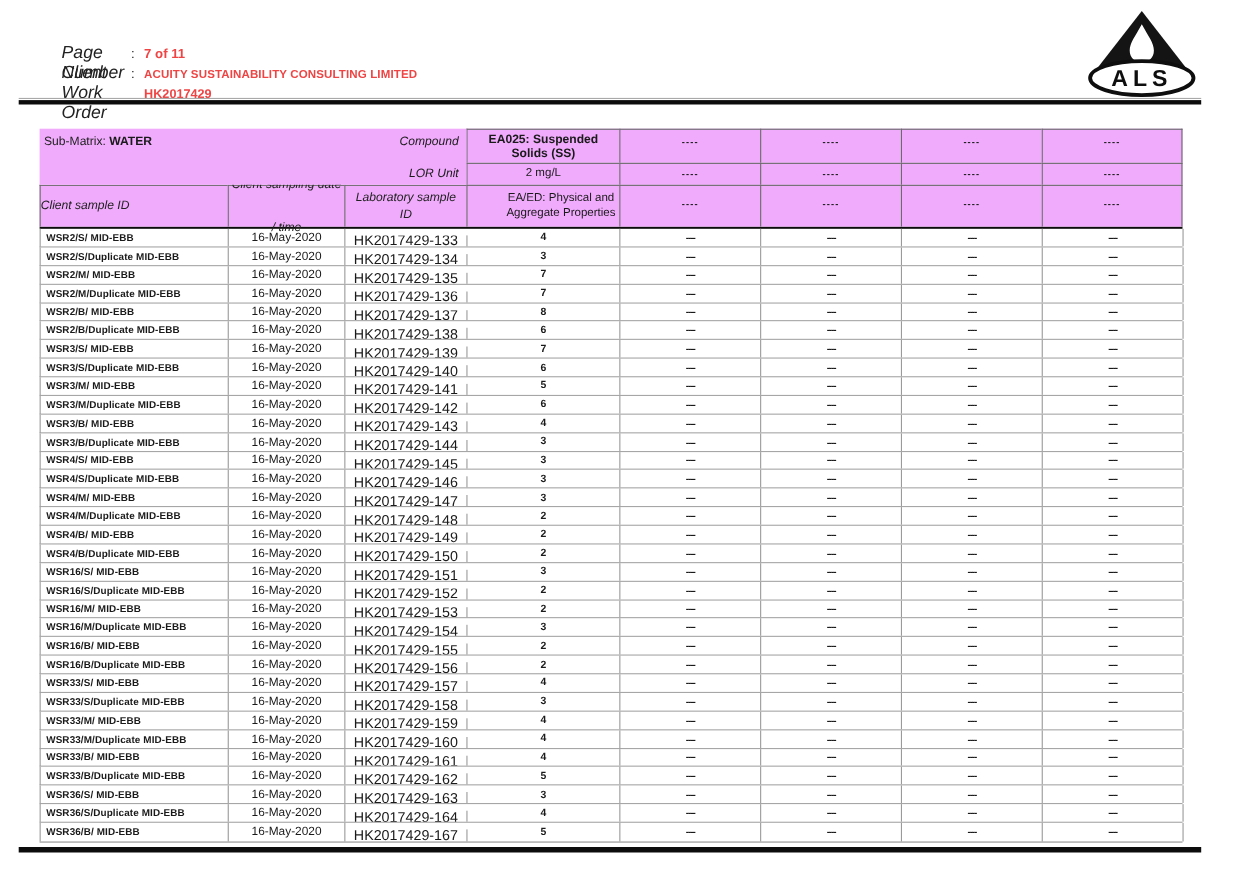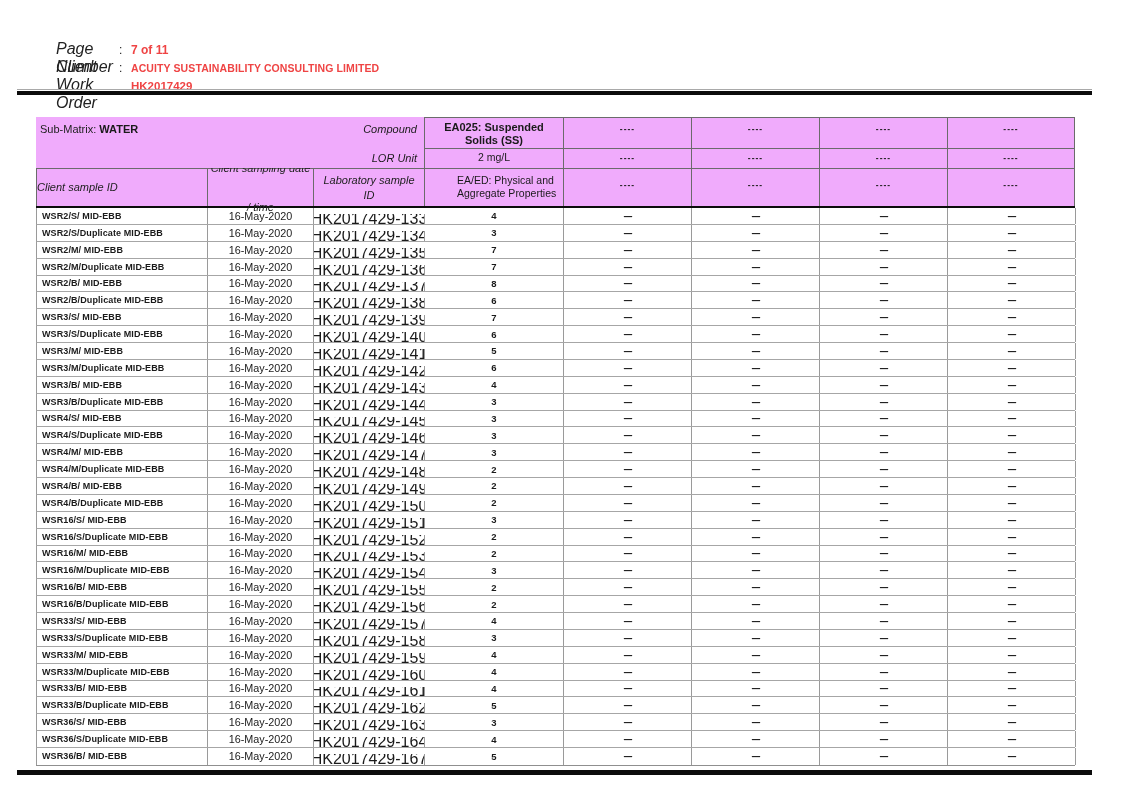--- a/index.html
+++ b/index.html
@@ -41,21 +41,21 @@
   .sub-cell { grid-row:1/3; grid-column:1/4; position:relative; }
   .sub-line { position:absolute; left:4px; top:6px; font-size:11px; }
   .sub-label { font-size:11px; color:#222; }
   .sub-value { font-weight:bold; font-size:11px; }
   .compound-label { position:absolute; right:7px; top:6px; font-style:italic; font-size:11px; }
   .lor-label { position:absolute; right:7px; top:35px; font-style:italic; font-size:11px; }
 
   .compound-cell { grid-row:1; grid-column:4; text-align:center; font-weight:bold;
                    font-size:11px; line-height:13px; padding-top:3px; }
   .lor-cell { grid-row:2; grid-column:4; text-align:center; font-size:10.5px; padding-top:2px; }
-  .method-cell { grid-row:3; grid-column:4; font-size:10.5px;
+  .method-cell { grid-row:3; grid-column:4; text-align:center; font-size:10.5px;
                  line-height:13px; padding-top:5px;padding-left:32px; }
 
   .gr1 { grid-row:1; } .gr2 { grid-row:2; } .gr3 { grid-row:3; }
   .gc1 { grid-column:1; } .gc2 { grid-column:2;gap:24px; } .gc3 { grid-column:3; }
   .gc5 { grid-column:5; } .gc6 { grid-column:6; } .gc7 { grid-column:7; } .gc8 { grid-column:8; }
 
   .dash-cell { text-align:center; font-size:8.5px; font-weight:700; letter-spacing:1px;
                padding-top:6px; color:#222; }
   .gr2.dash-cell { padding-top:4px; }
   .gr3.dash-cell { padding-top:11px; }
@@ -67,21 +67,21 @@
   .thead-divider { width:1039px; height:2px; background:#0c0c0c; }
 
   .tbody { width:1039px; border-bottom:1px solid #8f8f8f; }
   .trow { display:grid; grid-template-columns:171px 106px 111px 139px 128px 128px 128px 128px;
           height:16.88px; border-left:1px solid #9a9a9a; }
   .trow:not(:last-child) { border-bottom:1px solid #a6a6a6; }
   .td { border-right:1px solid #9a9a9a; display:flex; align-items:center; justify-content:center;
         overflow:hidden; white-space:nowrap; }
   .c-sample { justify-content:flex-start; padding-left:5px; font-weight:bold; font-size:9px; letter-spacing:0.1px; }
   .c-date { font-size:10.8px; }
-  .c-lab { font-size:16px;margin-top:6px; }
+  .c-lab { font-size:13px;margin-top:6px; }
   .c-val { font-weight:bold; font-size:9.5px; }
   .c-dash { font-weight:bold; font-size:9px; letter-spacing:-1px; }
 </style>
 </head>
 <body>
 
 <div class="page">
 
   <div class="doc-header">
     <div class="hdr-row">
@@ -94,20 +94,29 @@
       <span class="hdr-colon">:</span>
       <span class="hdr-value v1">ACUITY SUSTAINABILITY CONSULTING LIMITED</span>
     </div>
     <div class="hdr-row">
       <span class="hdr-label">Work Order</span>
       <span class="hdr-colon"></span>
       <span class="hdr-value v2">HK2017429</span>
     </div>
   </div>
 
+  <div class="logo">
+    <svg width="110" height="84" viewBox="0 0 110 84">
+      <polygon points="55,2 101,61 9,61" fill="#141414"></polygon>
+      <path d="M55,14 C49,25 44,31 44,38 C44,45 49,48.5 55,48.5 C61,48.5 66,45 66,38 C66,31 61,25 55,14 Z" fill="#ffffff"></path>
+      <rect x="46.5" y="48.5" width="17" height="7.5" rx="2" fill="#9a9a9a"></rect>
+      <ellipse cx="55" cy="63" rx="47" ry="15.5" fill="#ffffff" stroke="#0e0e0e" stroke-width="3.5"></ellipse>
+      <text x="55" y="70.5" text-anchor="middle" font-family="Liberation Sans, DejaVu Sans, sans-serif" font-size="21" font-weight="bold" letter-spacing="4.5" fill="#0e0e0e">ALS</text>
+    </svg>
+  </div>
 
   <div class="header-rule">
     <div class="thin"></div>
       <div class="gap"></div>
       <div class="thick"></div>
   </div>
 
   <div class="lab-table">
     <div class="thead">
 

